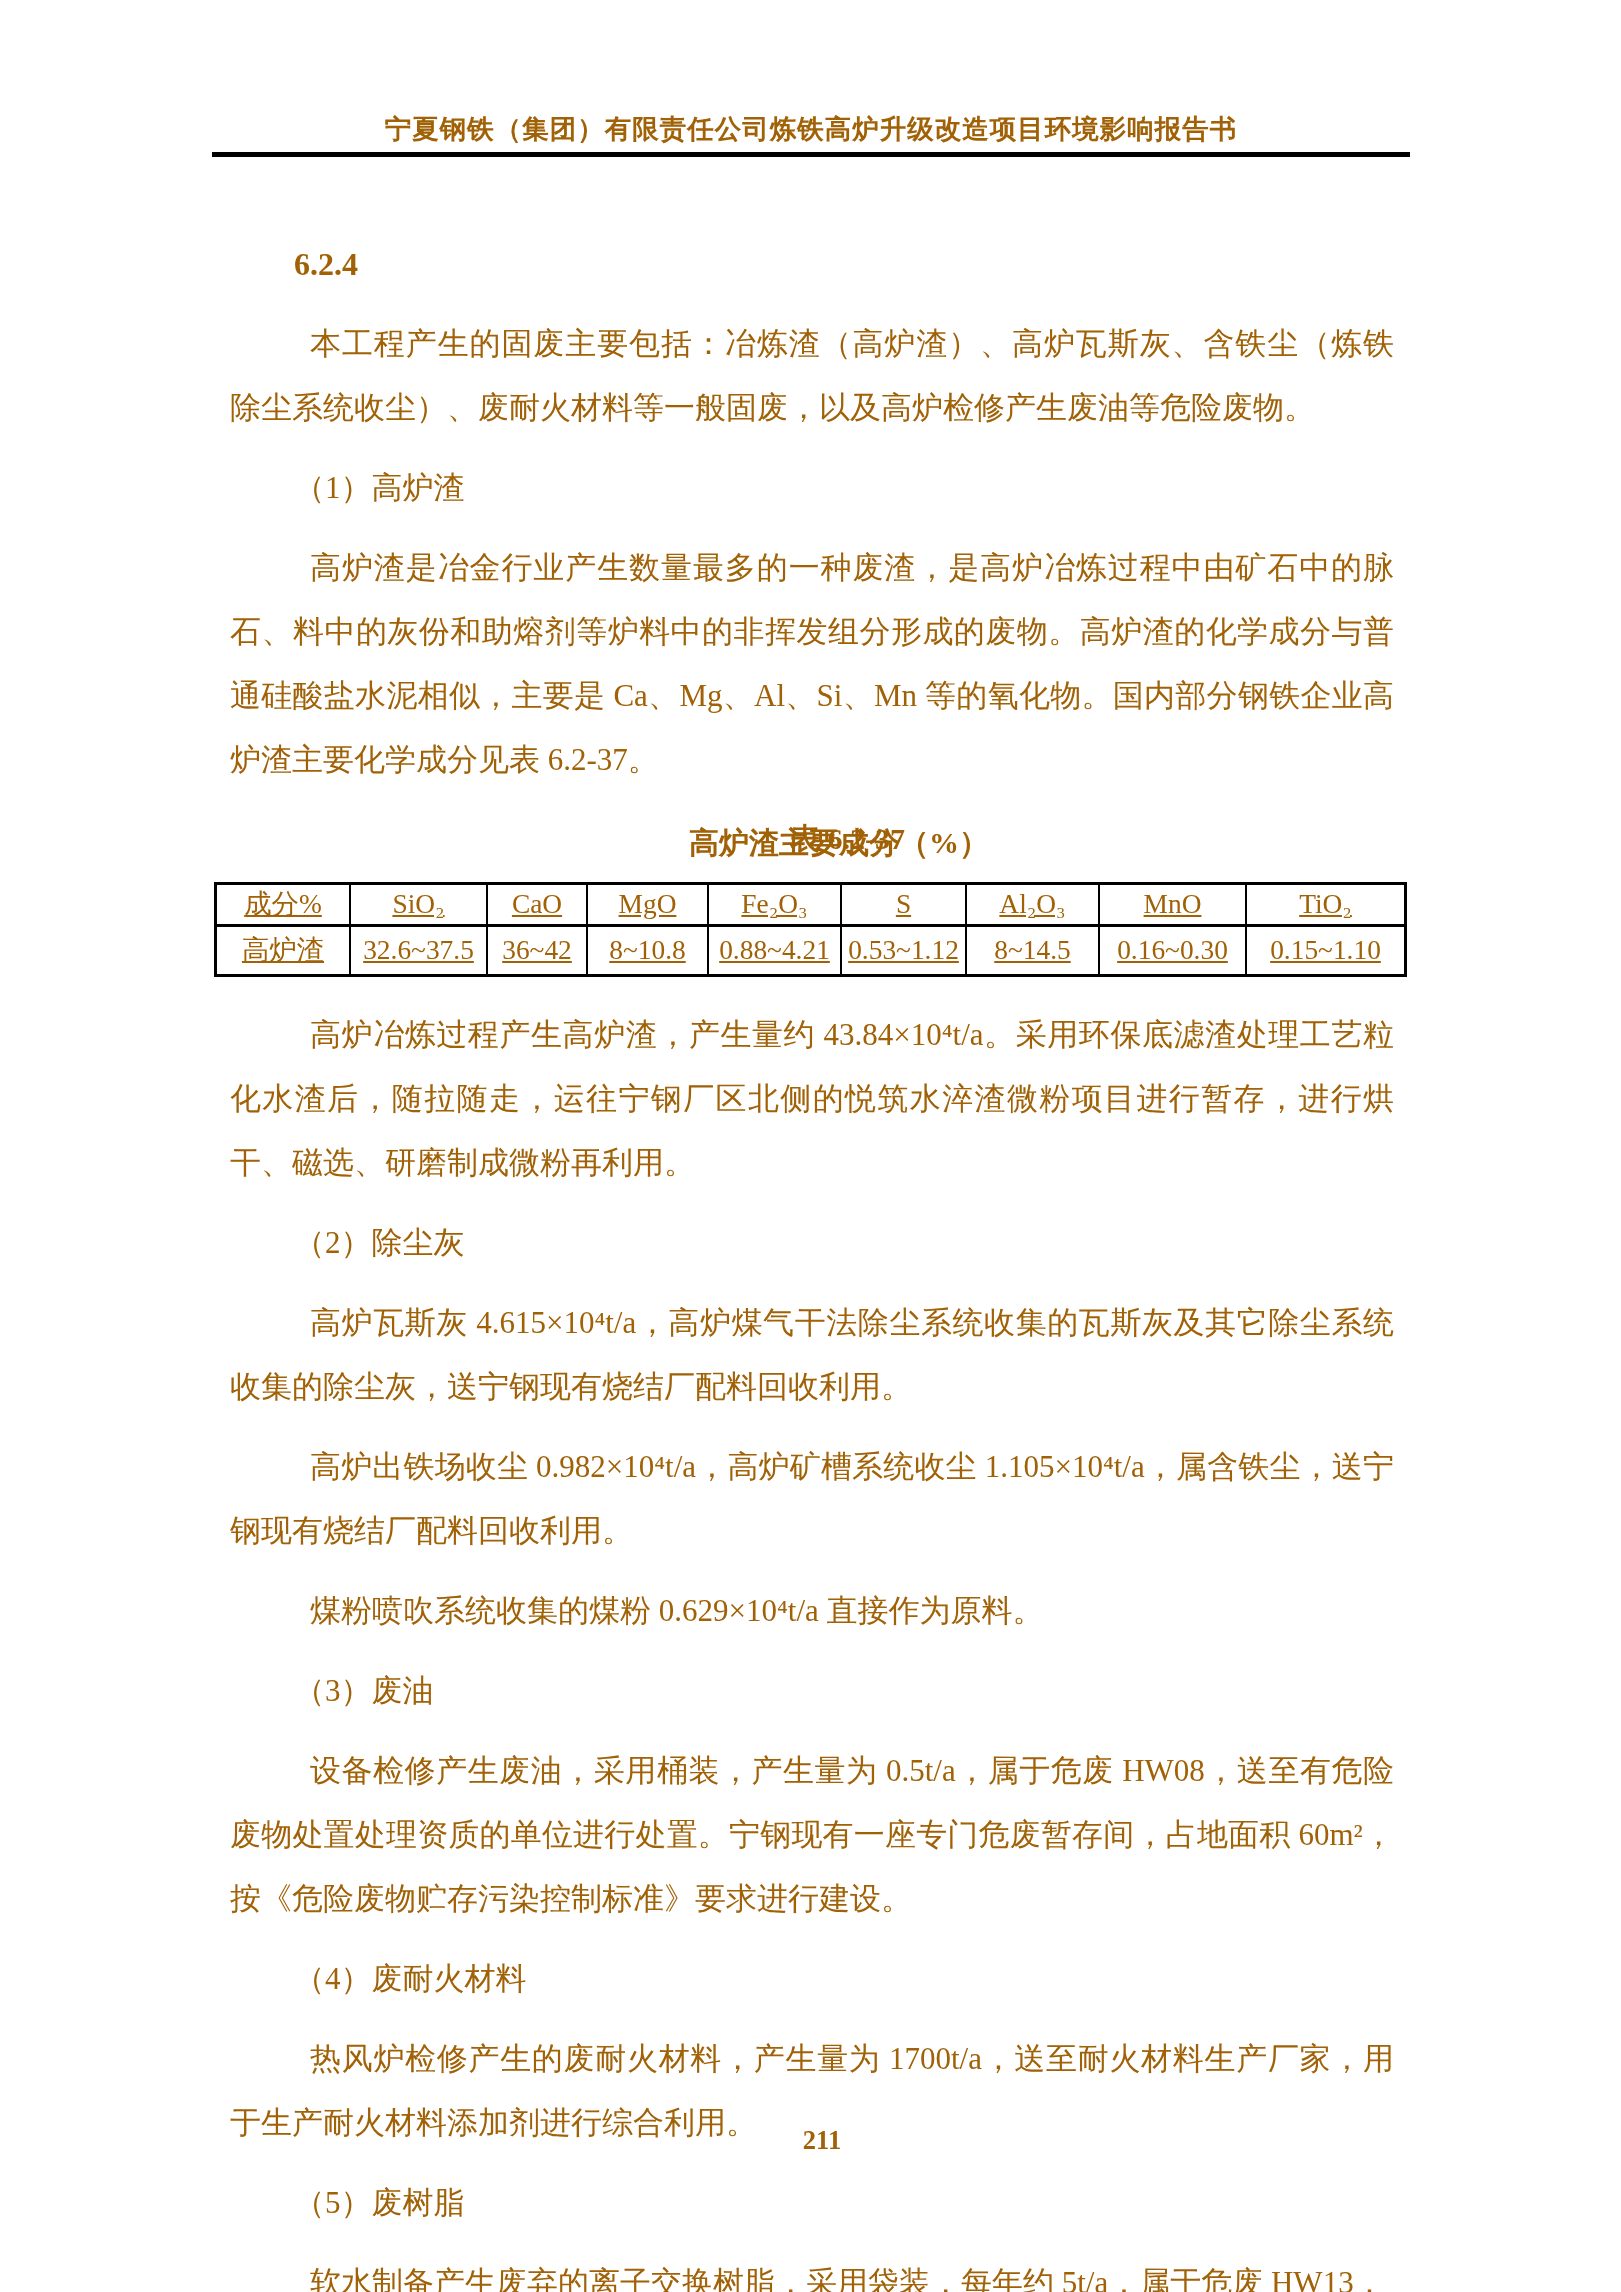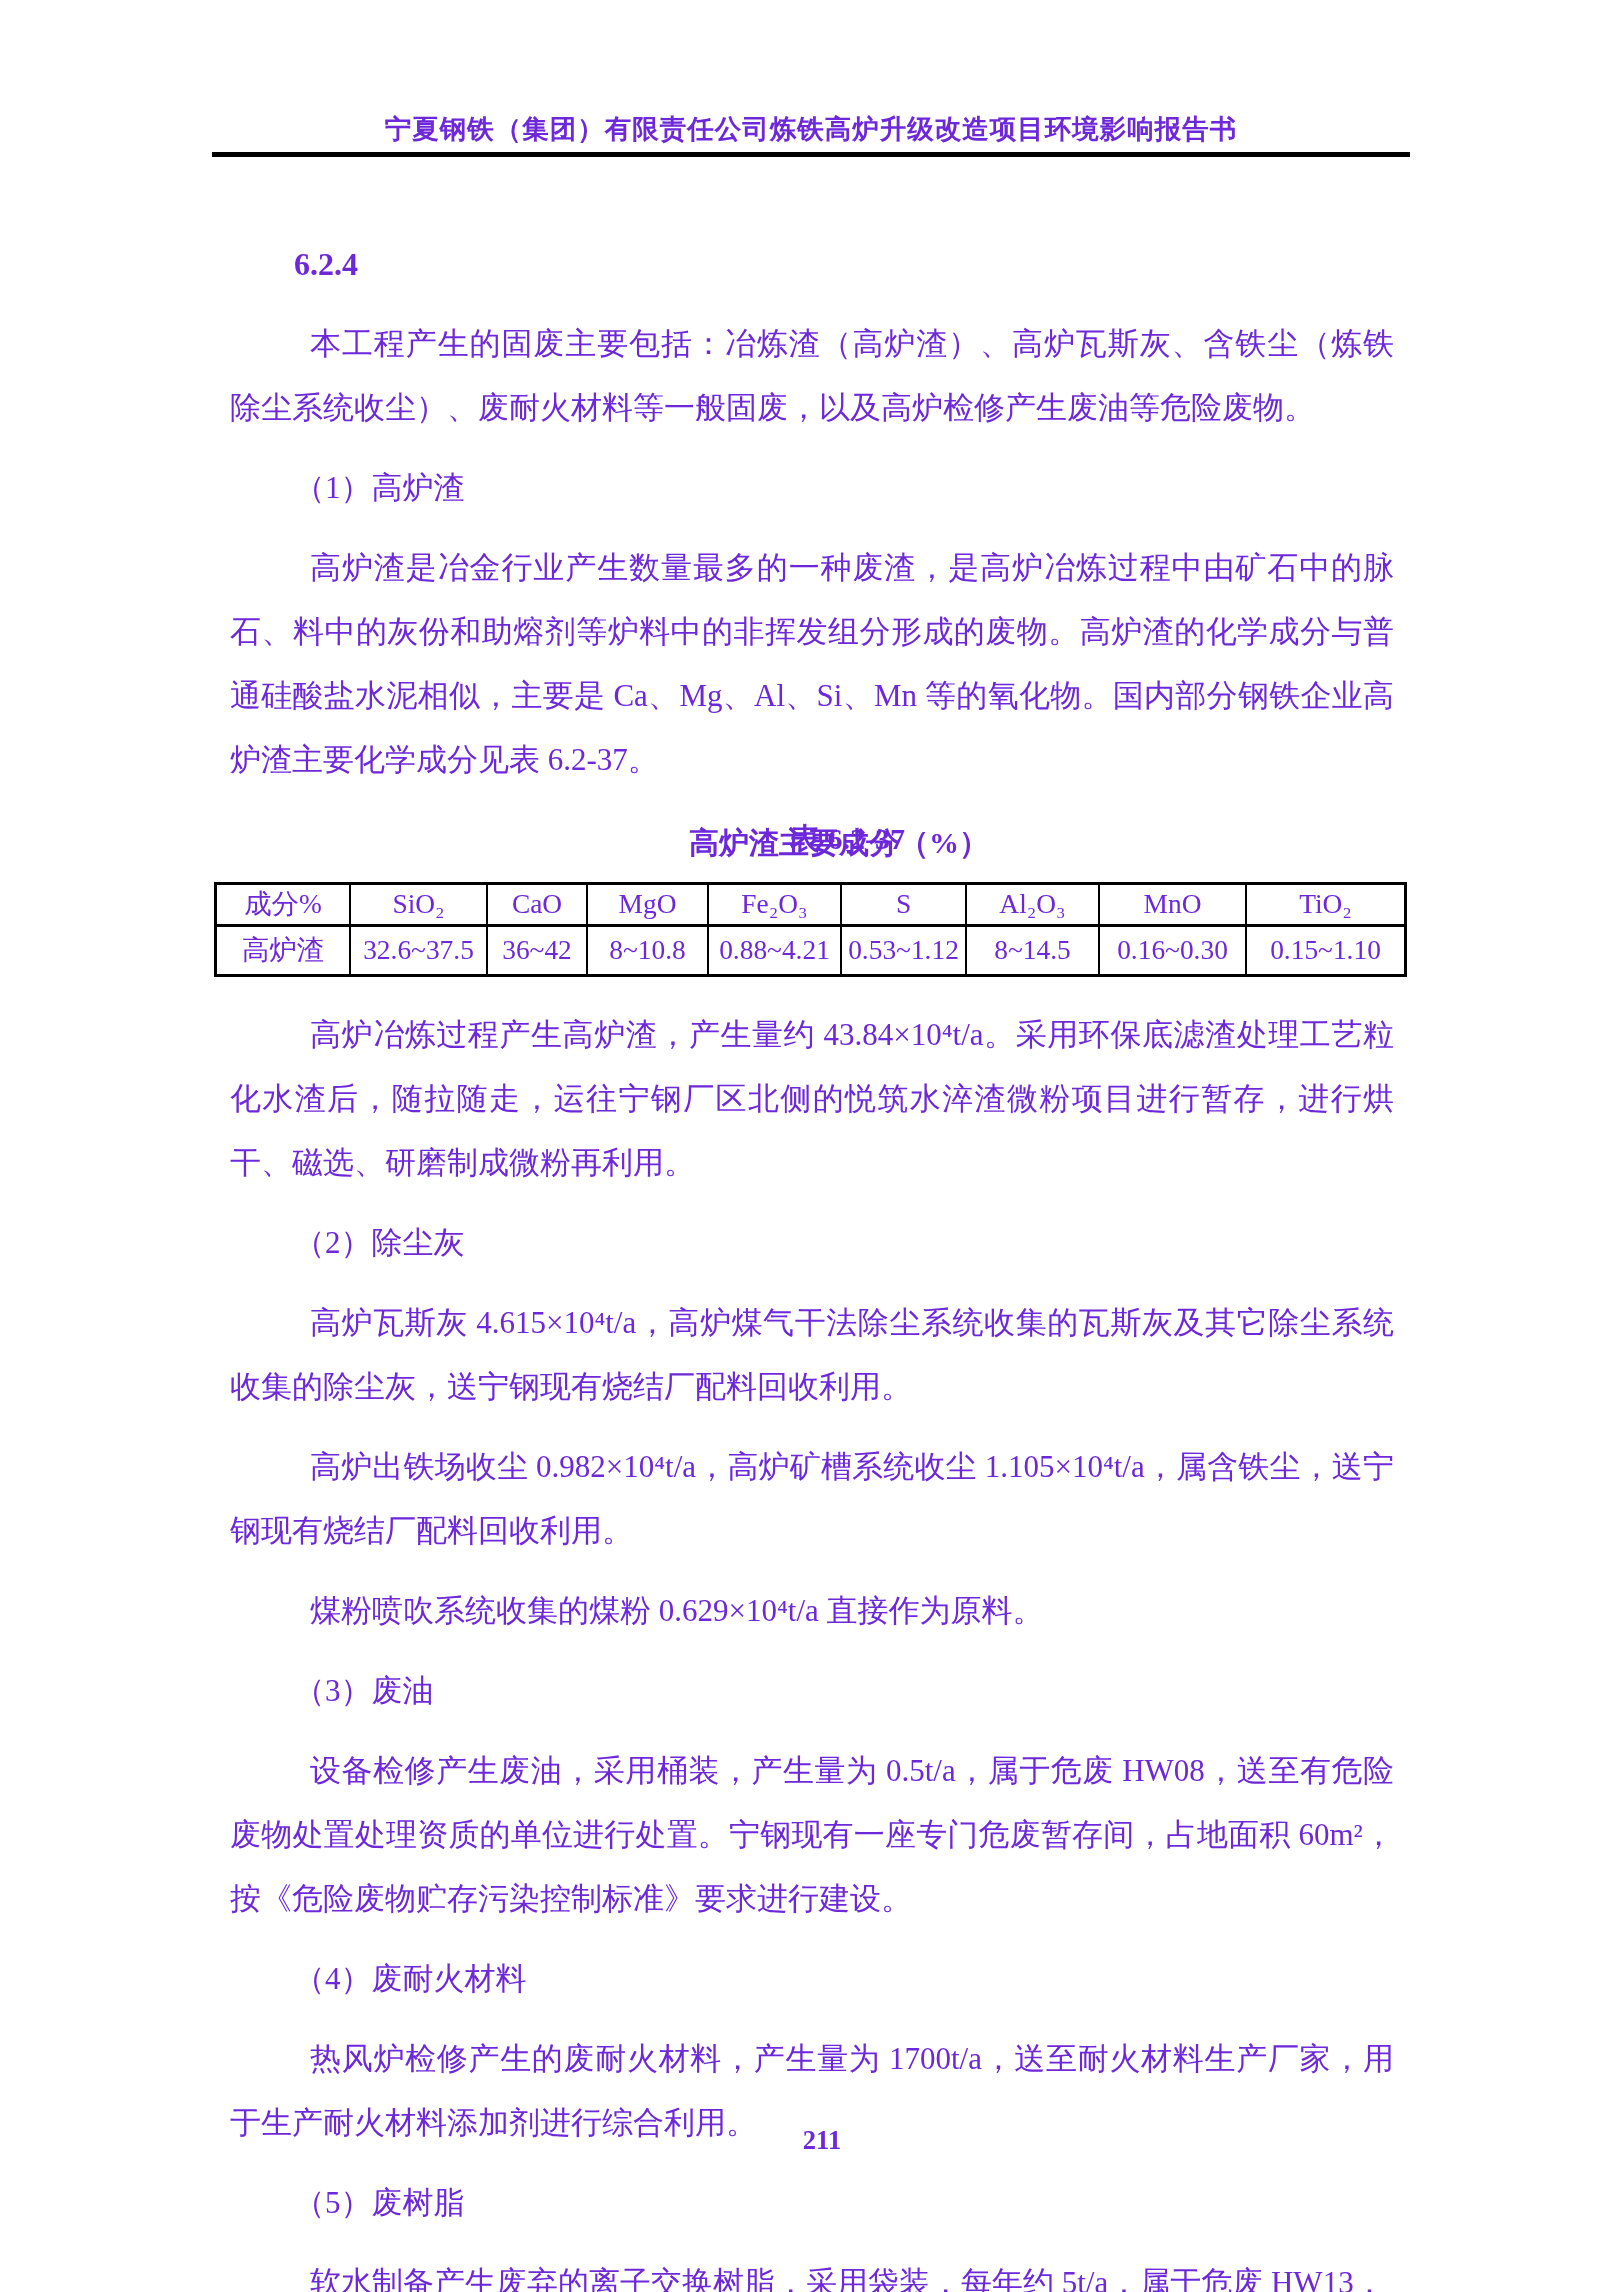--- a/index.html
+++ b/index.html
@@ -3,21 +3,21 @@
 <meta charset="utf-8">
 <style>
   html, body { margin: 0; padding: 0; background: #e8e8e8; }
   .page {
     position: relative;
     width: 1621px;
     height: 2293px;
     background: #ffffff;
     margin: 0 auto;
     font-family: "Liberation Serif", "DejaVu Serif", serif;
-    color: #6d28d9;
+    color: #a16207;
     overflow: hidden;
   }
   
   .running-header {
     position: absolute;
     top: 111px;
     left: 212px;
     width: 1198px;
     text-align: center;
     font-size: 26.5px;
@@ -79,20 +79,21 @@
     top: 4px;
   }
   table.slag-table {
     border-collapse: collapse;
     table-layout: fixed;
     width: 1190px;
     margin: 13.7px 0 0 1px;
     text-align: center;
     font-size: 27.4px;
     line-height: normal;
+    text-decoration: underline;
   }
   table.slag-table th, table.slag-table td {
     border: 2px solid #000000;
     font-weight: normal;
     padding: 0 2px;
     overflow: hidden;
     white-space: nowrap;
   }
   table.slag-table th {
     height: 39px;

